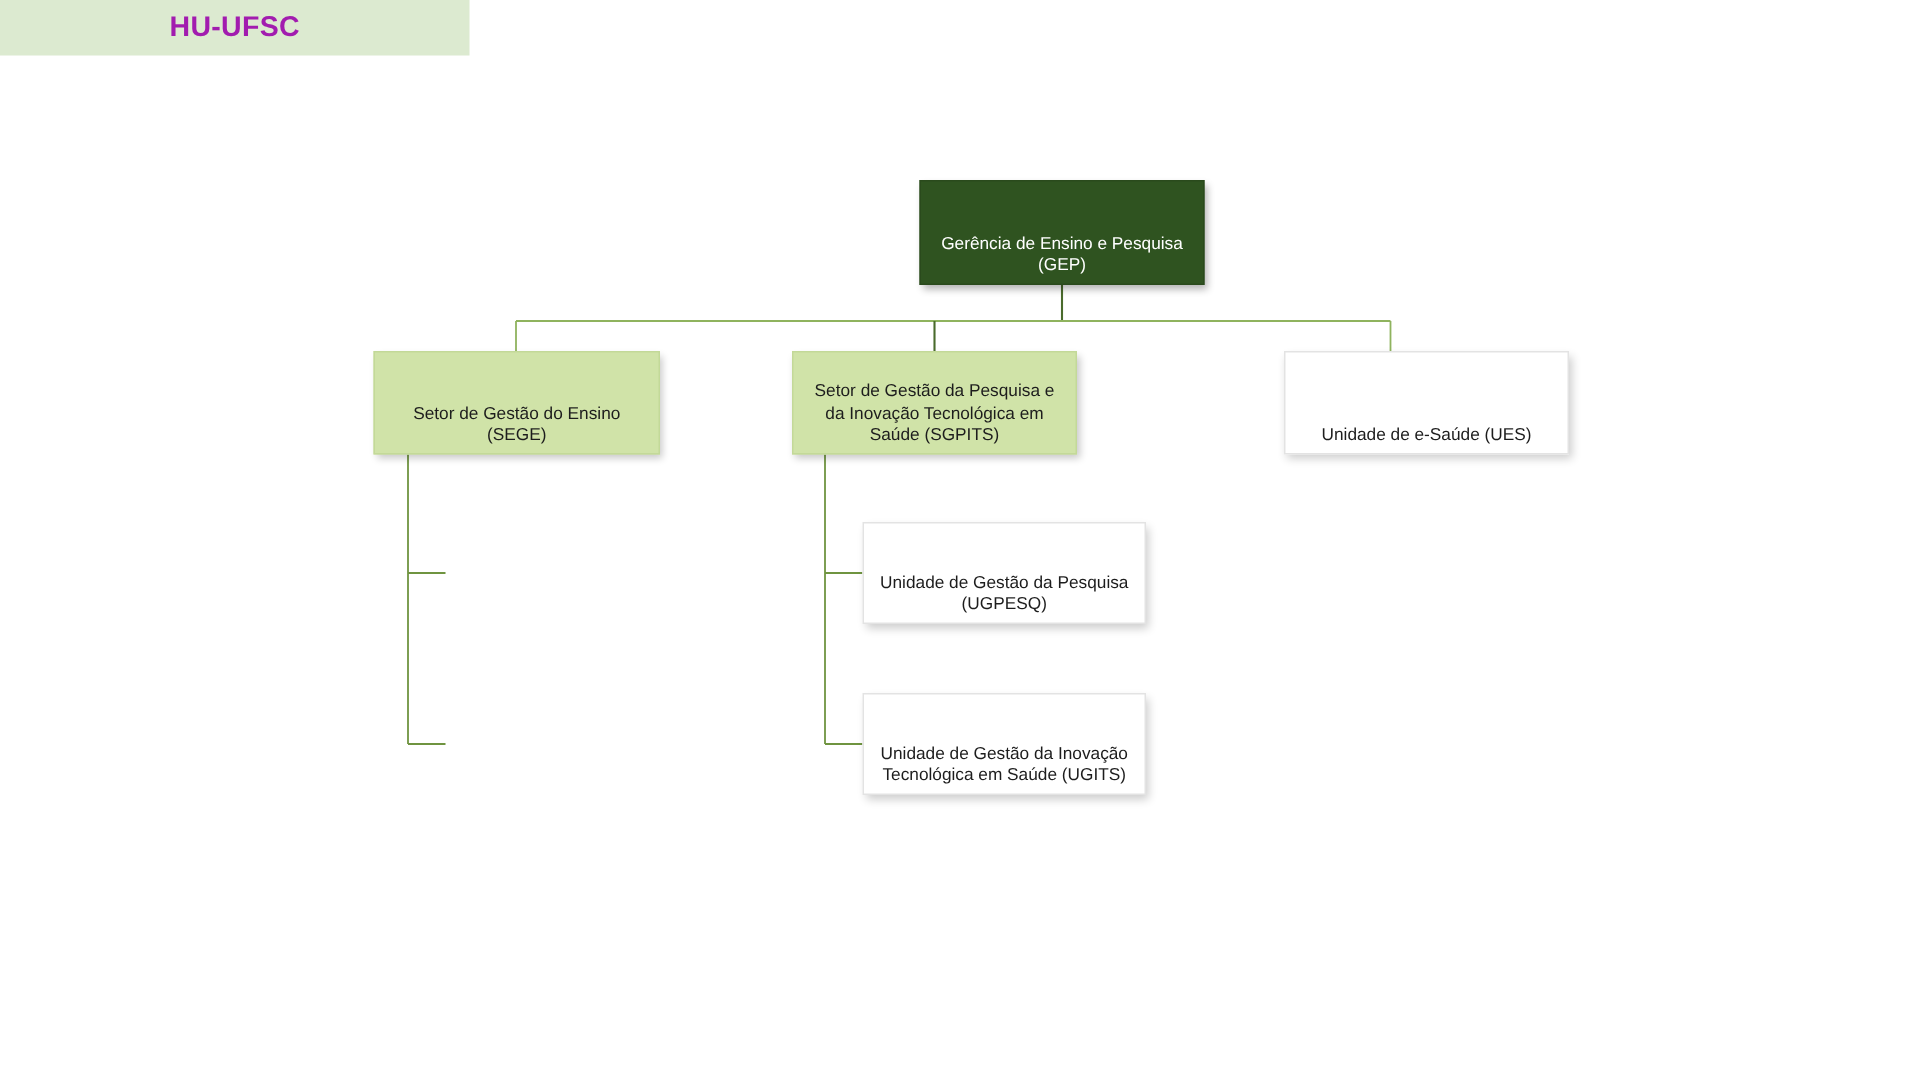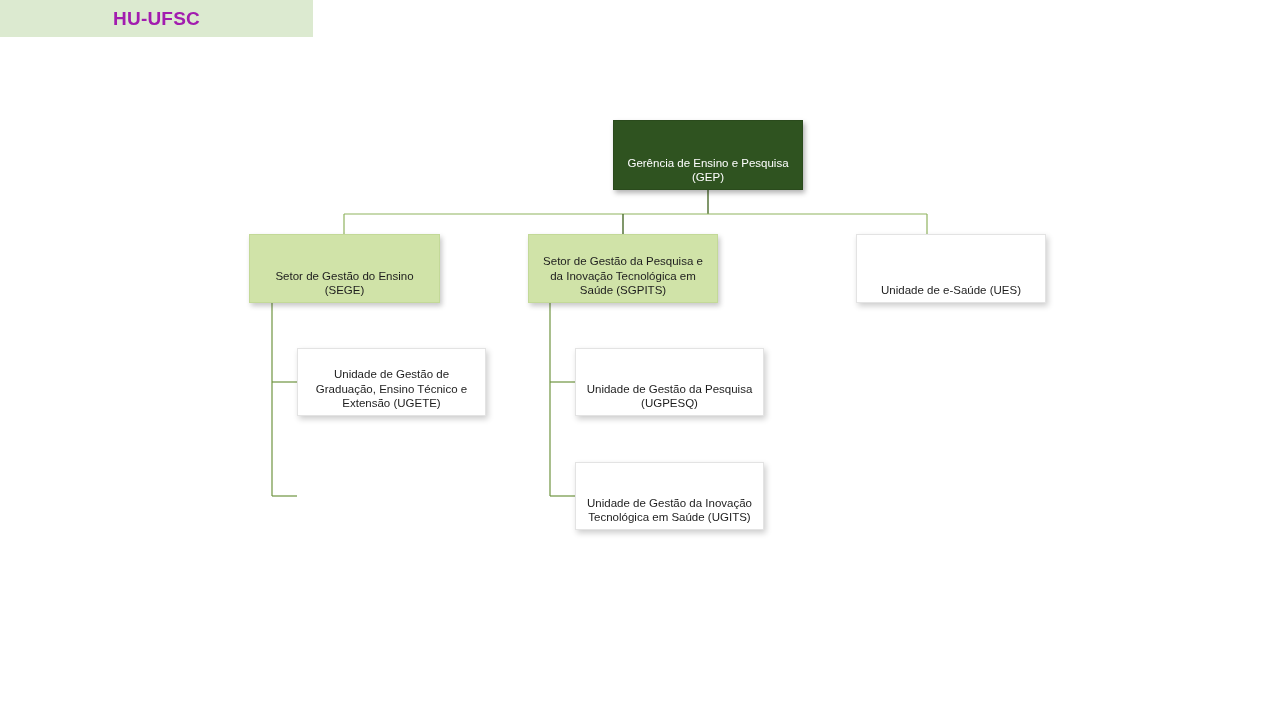--- a/index.html
+++ b/index.html
@@ -129,23 +129,20 @@
   </div>
 
   <div class="node node-green" style="left:528px; top:234px; width:190px; height:69px;">
     <span class="node-text">Setor de Gestão da Pesquisa e da Inovação Tecnológica em Saúde (SGPITS)</span>
   </div>
 
   <div class="node node-white" style="left:856px; top:234px; width:190px; height:69px;">
     <span class="node-text">Unidade de e-Saúde (UES)</span>
   </div>
 
-  <div class="node node-white" style="left:297px; top:348px; width:189px; height:68px;">
-    <span class="node-text">Unidade de Gestão de Graduação, Ensino Técnico e Extensão (UGETE)</span>
-  </div>
 
 
   <div class="node node-white" style="left:575px; top:462px; width:189px; height:68px;">
     <span class="node-text">Unidade de Gestão da Inovação Tecnológica em Saúde (UGITS)</span>
   </div>
 
   <div class="node node-white" style="left:575px; top:348px; width:189px; height:68px;">
     <span class="node-text">Unidade de Gestão da Pesquisa (UGPESQ)</span>
   </div>
 

